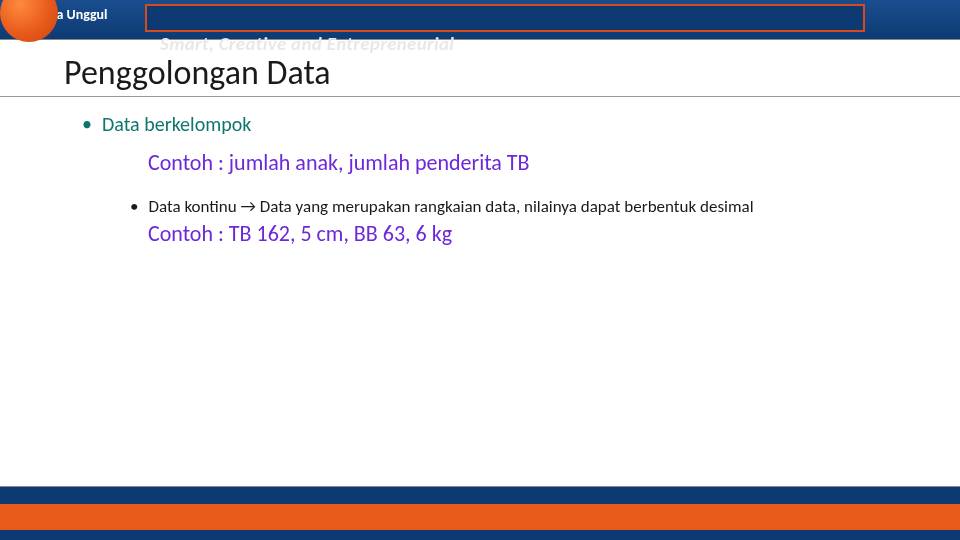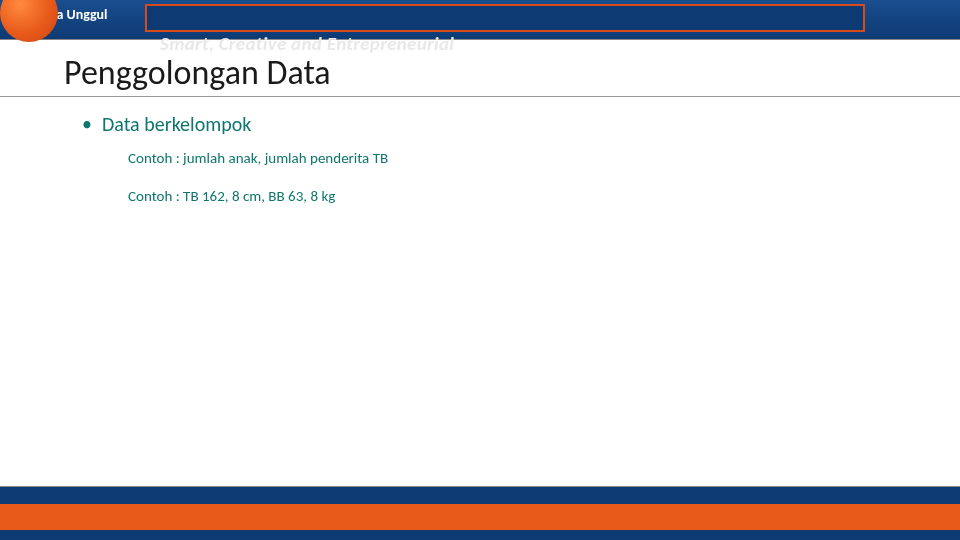--- a/index.html
+++ b/index.html
@@ -96,23 +96,23 @@
       color: #1a1a1a;
       margin-left: 48px;
       line-height: 1.35;
     }
     .level2-bullet::before {
       content: "•";
       margin-right: 10px;
       margin-left: -18px;
     }
     .level2-cont {
-      font-size: 15px;
-      color: #0f766e;
-      margin-left: 28px;
+      font-size: 22px;
+      color: #6d28d9;
+      margin-left: 48px;
       line-height: 1.35;
     }
     .gap { height: 18px; }
     .footer {
       position: absolute;
       bottom: 0;
       left: 0;
       width: 960px;
       height: 56px;
     }
@@ -155,20 +155,21 @@
 <div class="title">Penggolongan Data</div>
 <div class="title-underline"></div>
 
 <div class="content">
   <div class="level1">Data berkelompok</div>
 
   <div class="level2-cont">Contoh : jumlah anak, jumlah penderita TB</div>
 
   <div class="gap"></div>
 
-  <div class="level2-cont">Contoh : TB 162, 8 cm, BB 63, 8 kg</div>
+  <div class="level2 level2-bullet">Data kontinu → Data yang merupakan rangkaian data, nilainya dapat berbentuk desimal</div>
+  <div class="level2-cont">Contoh : TB 162, 5 cm, BB 63, 6 kg</div>
 </div>
 
 <div class="footer">
   <div class="footer-blue-top"></div>
   <div class="footer-orange"></div>
   <div class="footer-blue-bottom"></div>
 </div>
 
 </body></html>

